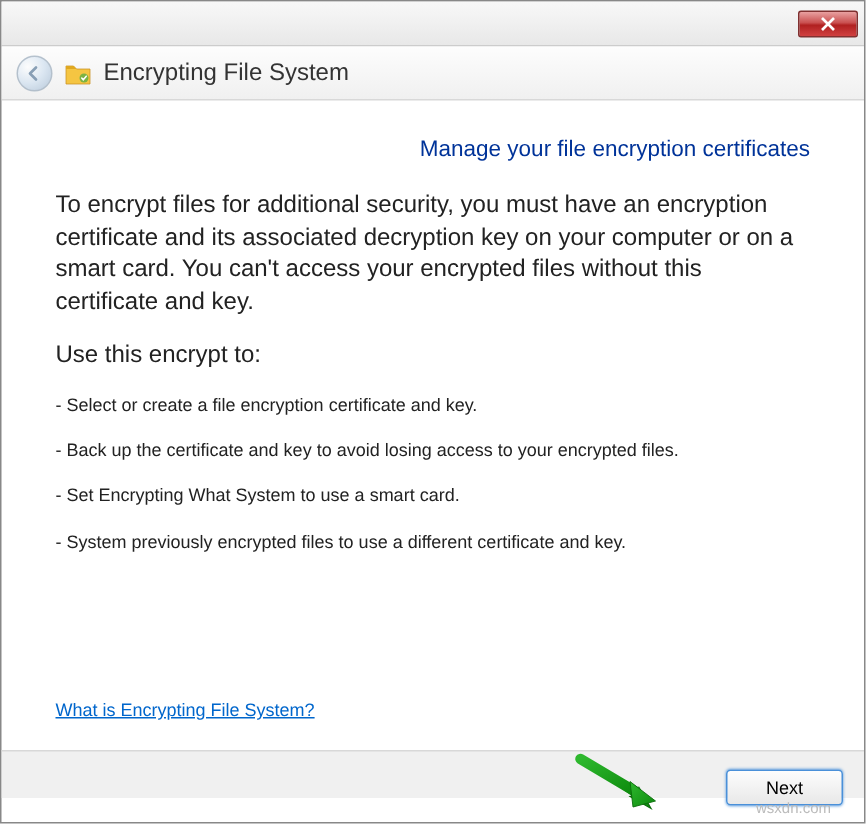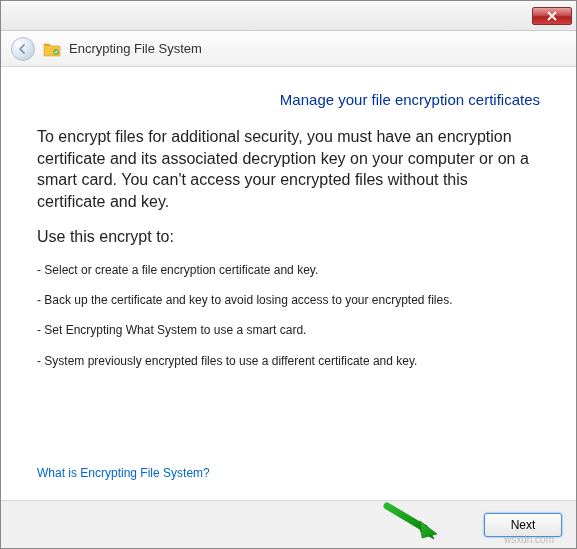--- a/index.html
+++ b/index.html
@@ -63,21 +63,21 @@
     .back-btn svg {
       width: 12px;
       height: 12px;
     }
     .folder-icon {
       width: 18px;
       height: 16px;
       position: relative;
     }
     .window-title {
-      font-size: 13px;
+      font-size: 16px;
       color: #333;
     }
     .content {
       padding: 24px 36px 10px 36px;
       height: calc(100% - 30px - 36px - 48px);
       overflow: auto;
       position: relative;
     }
     .heading {
       color: #003399;
@@ -94,31 +94,31 @@
     }
     .list-text {
       color: #222;
       font-size: 12px;
       line-height: 1.35;
       margin-bottom: 14px;
     }
     .help-link {
       color: #0066cc;
       font-size: 12px;
+      text-decoration: underline;
       cursor: pointer;
       position: absolute;
       bottom: 20px;
       left: 36px;
     }
     .footer {
-      height: 48px;
+      height: 32px;
       background: #f0f0f0;
       border-top: 1px solid #d8d8d8;
       display: flex;
-      align-items: center;
       justify-content: flex-end;
       padding: 12px 14px;
       gap: 8px;
     }
     .btn {
       min-width: 78px;
       height: 24px;
       font-size: 12px;
       font-family: inherit;
       background: linear-gradient(to bottom, #fdfdfd, #e8e8e8);

